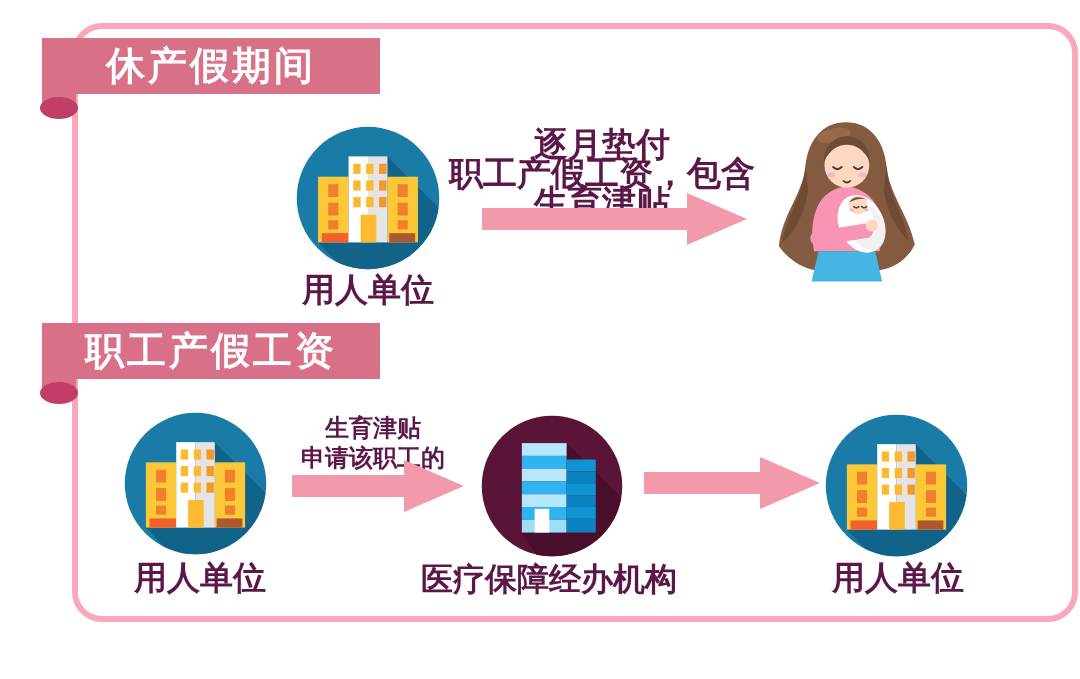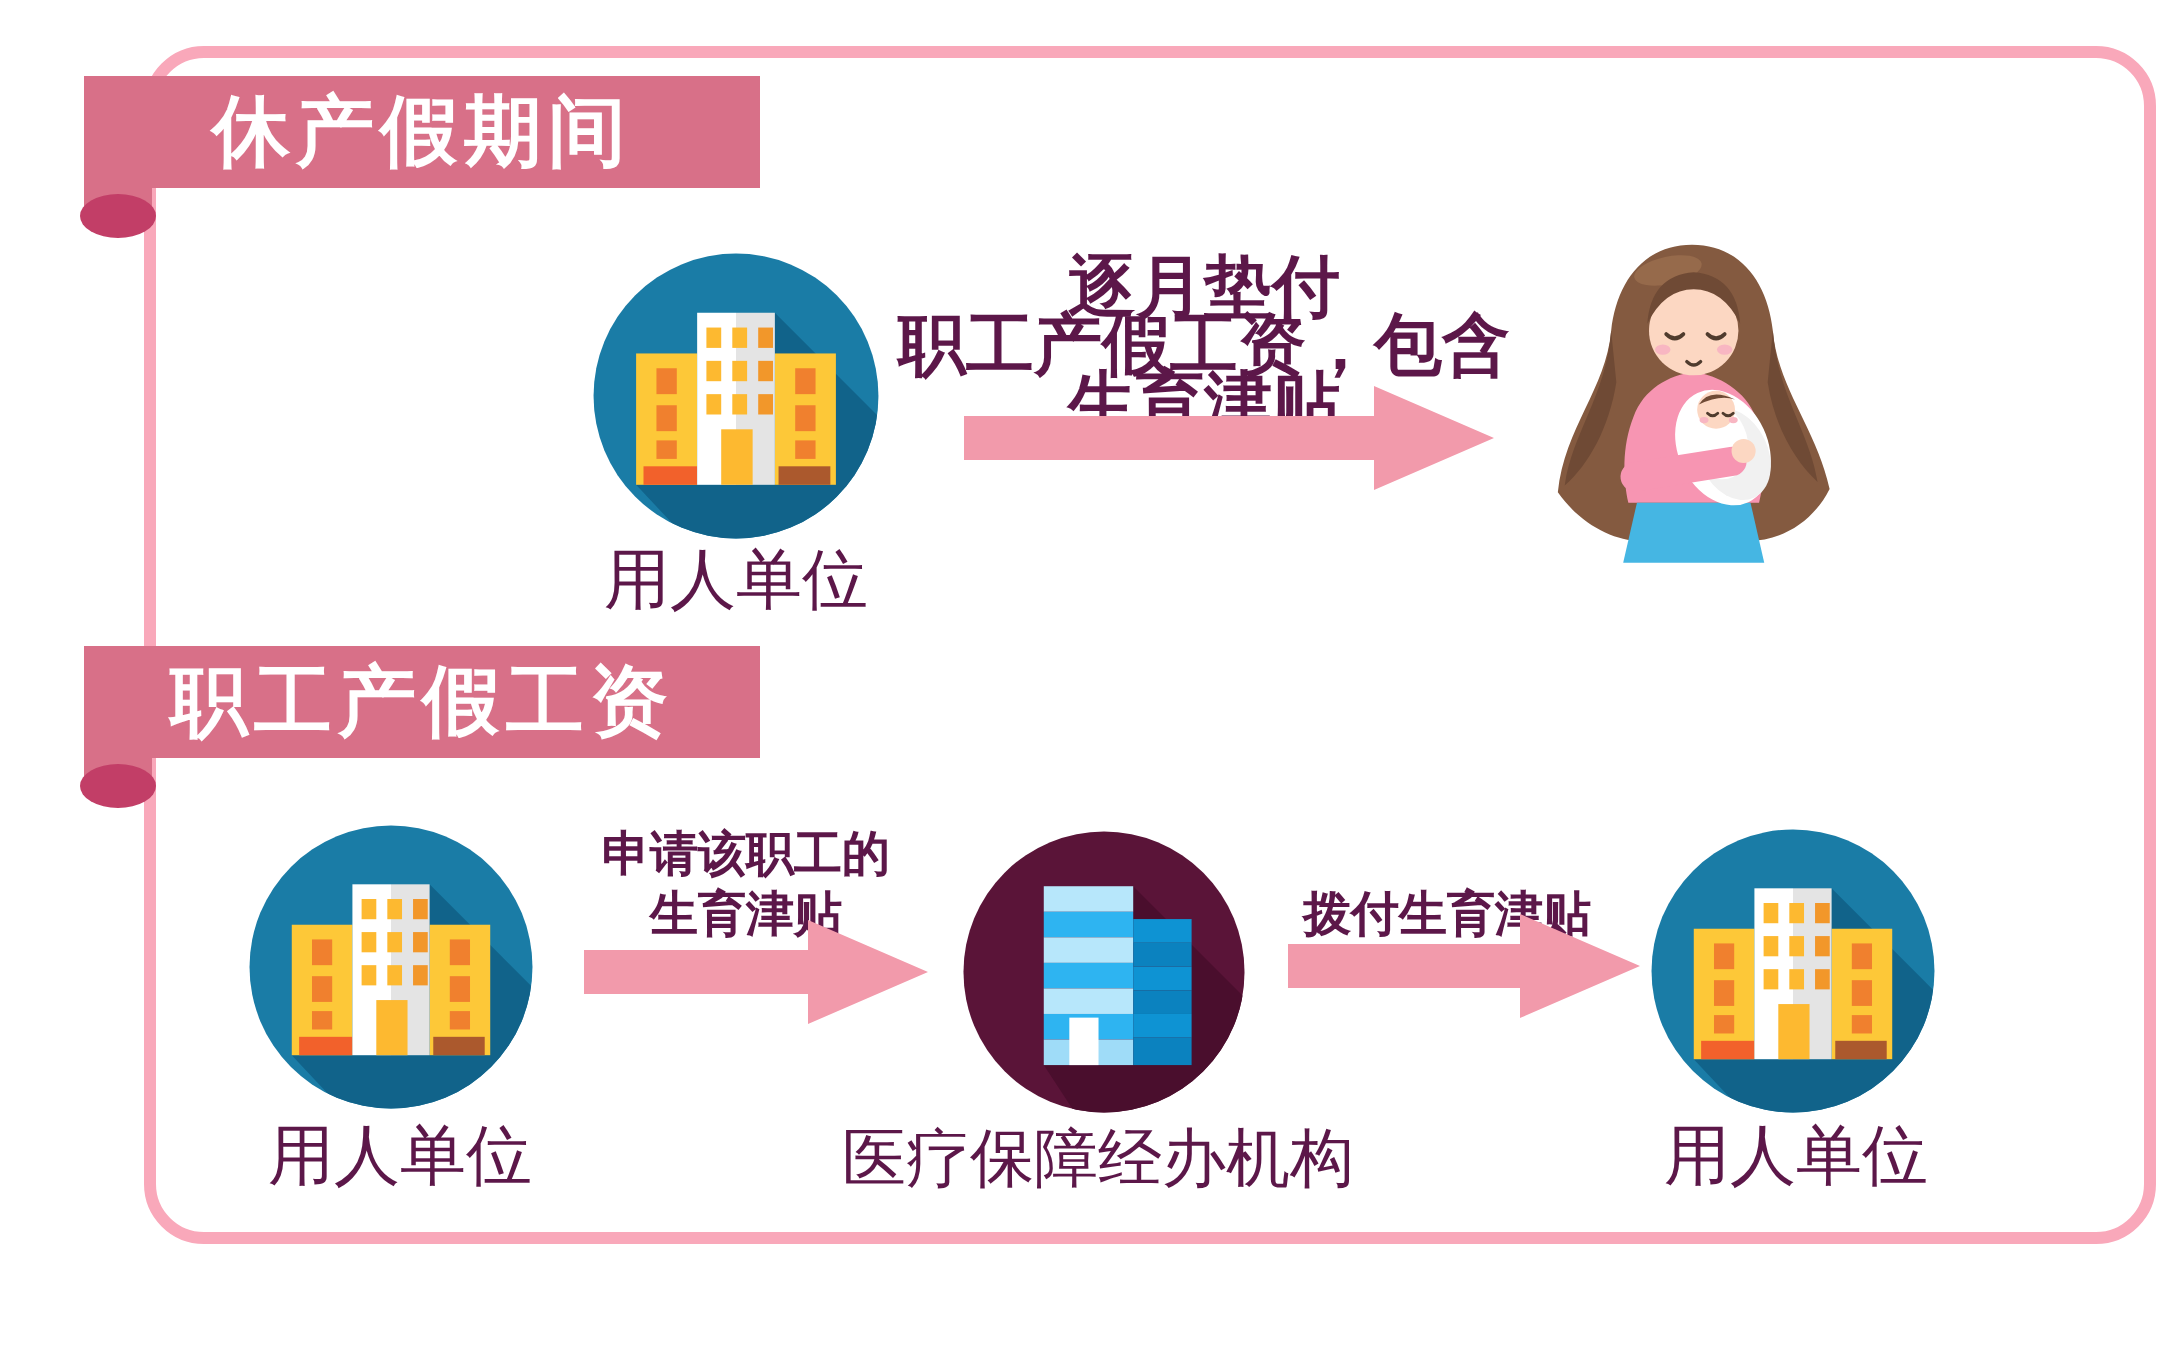--- a/index.html
+++ b/index.html
@@ -17,21 +17,21 @@
   .ribbon-band{
     position:absolute;left:10px;width:338px;height:56px;
     background:var(--ribbon,#d87088);
     display:flex;align-items:center;justify-content:center;
     color:var(--ribbon_text,#ffffff);font-size:39px;font-weight:700;letter-spacing:3px;
   }
   .ribbon-tail{position:absolute;left:10px;width:34px;height:13px;background:var(--ribbon,#d87088);}
   .ribbon-curl{position:absolute;left:8px;width:38px;height:22px;border-radius:50%;background:var(--ribbon_curl,#c23e67);}
   .label{
     position:absolute;text-align:center;color:var(--text_maroon,#5c1749);
-    font-weight:400;
+    font-weight:700;
   }
   .caption{
     position:absolute;text-align:center;color:var(--text_maroon,#5c1749);
     font-weight:700;
   }
   .icon{position:absolute;}
   .arrow{position:absolute;}
   .arrow path{fill:var(--arrow_pink,#f29aab);}
 </style>
 </head>
@@ -158,35 +158,32 @@
   <div class="ribbon-band" style="top:323px">
     <span>职工产假工资</span>
   </div>
 
   <svg class="icon" style="left:90px;top:410px" width="147" height="147">
     <use href="#sym-employer"></use>
   </svg>
   <div class="label" style="left:68px;top:556px;width:200px;font-size:33px">用人单位</div>
 
   <div class="caption" style="left:251px;top:413px;width:180px;font-size:24px;line-height:30px">
+    <span style="display:block">生育津贴</span>
     <span style="display:block">申请该职工的</span>
-    <span style="display:block">生育津贴</span>
   </div>
   <svg class="arrow" style="left:260px;top:458px" width="172" height="56" viewBox="0 0 172 56">
     <path d="M0,17 H112 V2 L172,28 L112,54 V39 H0 Z"></path>
   </svg>
 
   <svg class="icon" style="left:447px;top:413px" width="146" height="146">
     <use href="#sym-agency"></use>
   </svg>
   <div class="label" style="left:387px;top:558px;width:260px;font-size:32px">医疗保障经办机构</div>
 
-  <div class="caption" style="left:609px;top:441px;width:165px;font-size:24px">
-    <span>拨付生育津贴</span>
-  </div>
   <svg class="arrow" style="left:612px;top:455px" width="176" height="56" viewBox="0 0 176 56">
     <path d="M0,17 H116 V2 L176,28 L116,54 V39 H0 Z"></path>
   </svg>
 
   <svg class="icon" style="left:791px;top:412px" width="147" height="147">
     <use href="#sym-employer"></use>
   </svg>
   <div class="label" style="left:766px;top:556px;width:200px;font-size:33px">用人单位</div>
 
 </div>

